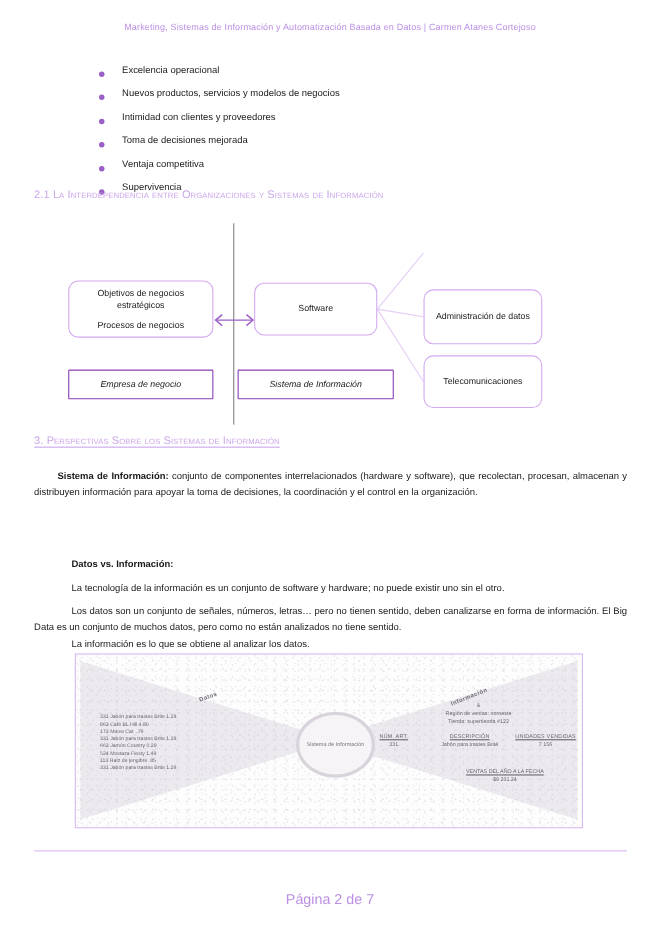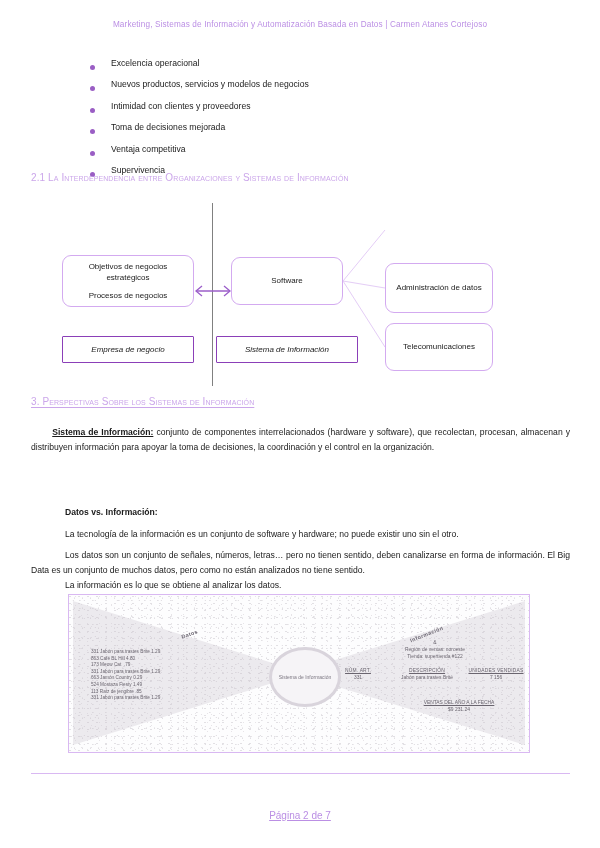--- a/index.html
+++ b/index.html
@@ -55,21 +55,21 @@
   .b-si{left:216px;top:141px;width:142px;height:27px;}
   .b-hw{left:385px;top:13px;width:108px;height:44px;}
   .b-ad{left:385px;top:68px;width:108px;height:50px;}
   .b-tc{left:385px;top:128px;width:108px;height:48px;}
 
   
   .para{
     position:absolute;left:31px;width:539px;
     font-size:8.6px;line-height:14.6px;color:#1a1a1a;text-align:justify;
   }
-  .para .u{text-decoration:underline;font-weight:bold;}
+  .para .u{font-weight:bold;}
   .indent{text-indent:34px;}
 
   
   .figure{
     position:absolute;left:68px;top:594px;width:462px;height:159px;
     border:1.4px solid #d9b8f2;box-sizing:border-box;background:#fdfdfe;
     overflow:hidden;
   }
   .fig-inner{position:absolute;inset:0;}
   .tri{position:absolute;width:0;height:0;}
@@ -120,21 +120,21 @@
     font-size:4.9px;line-height:7px;color:#6a656f;
   }
   .info-total .ul{text-decoration:underline;}
 
   
   .footer-rule{
     position:absolute;left:31px;top:773px;width:539px;height:1px;background:#d9b8f2;
   }
   .footer-text{
     position:absolute;left:0;top:810px;width:600px;text-align:center;
-    font-size:10px;color:#bb8fe4;text-decoration:underline;
+    font-size:13px;color:#bb8fe4;
   }
 </style>
 </head>
 <body>
 
 <div class="page">
 
   <div class="doc-header">Marketing, Sistemas de Información y Automatización Basada en Datos | Carmen Atanes Cortejoso</div>
 
   <div class="bullets">

